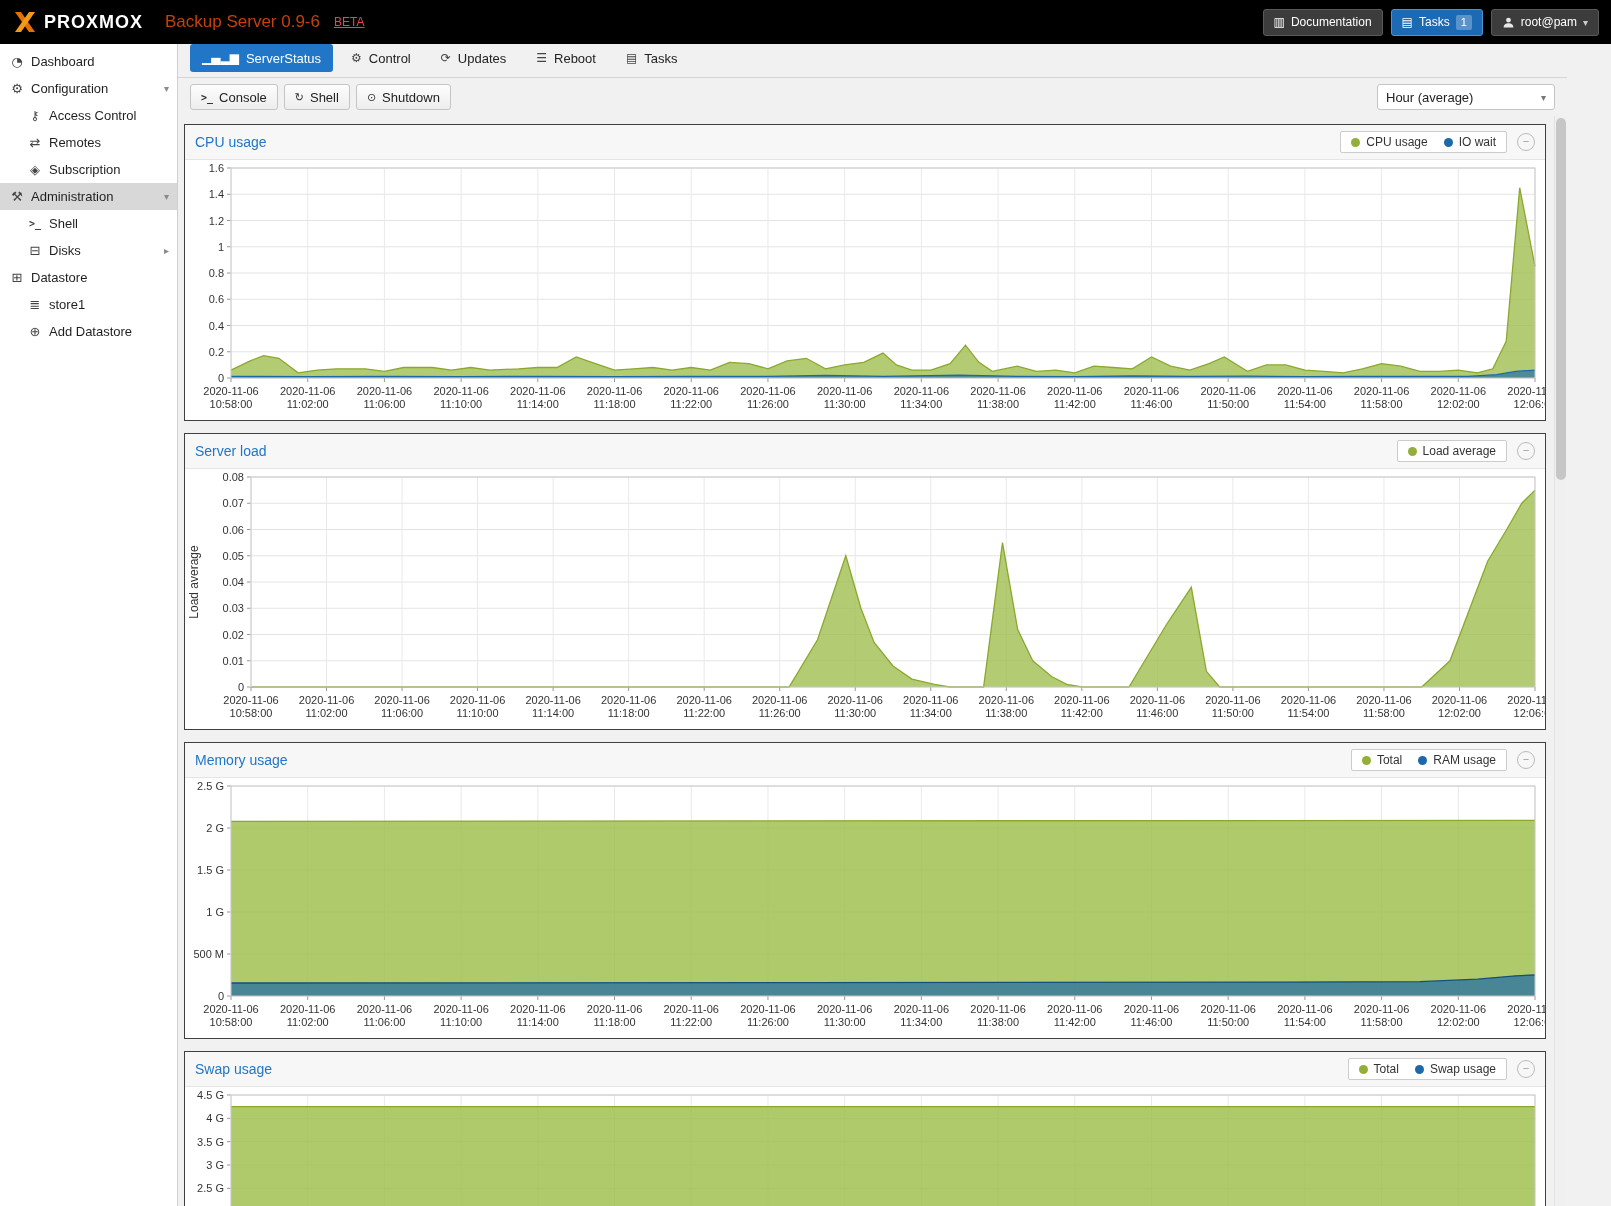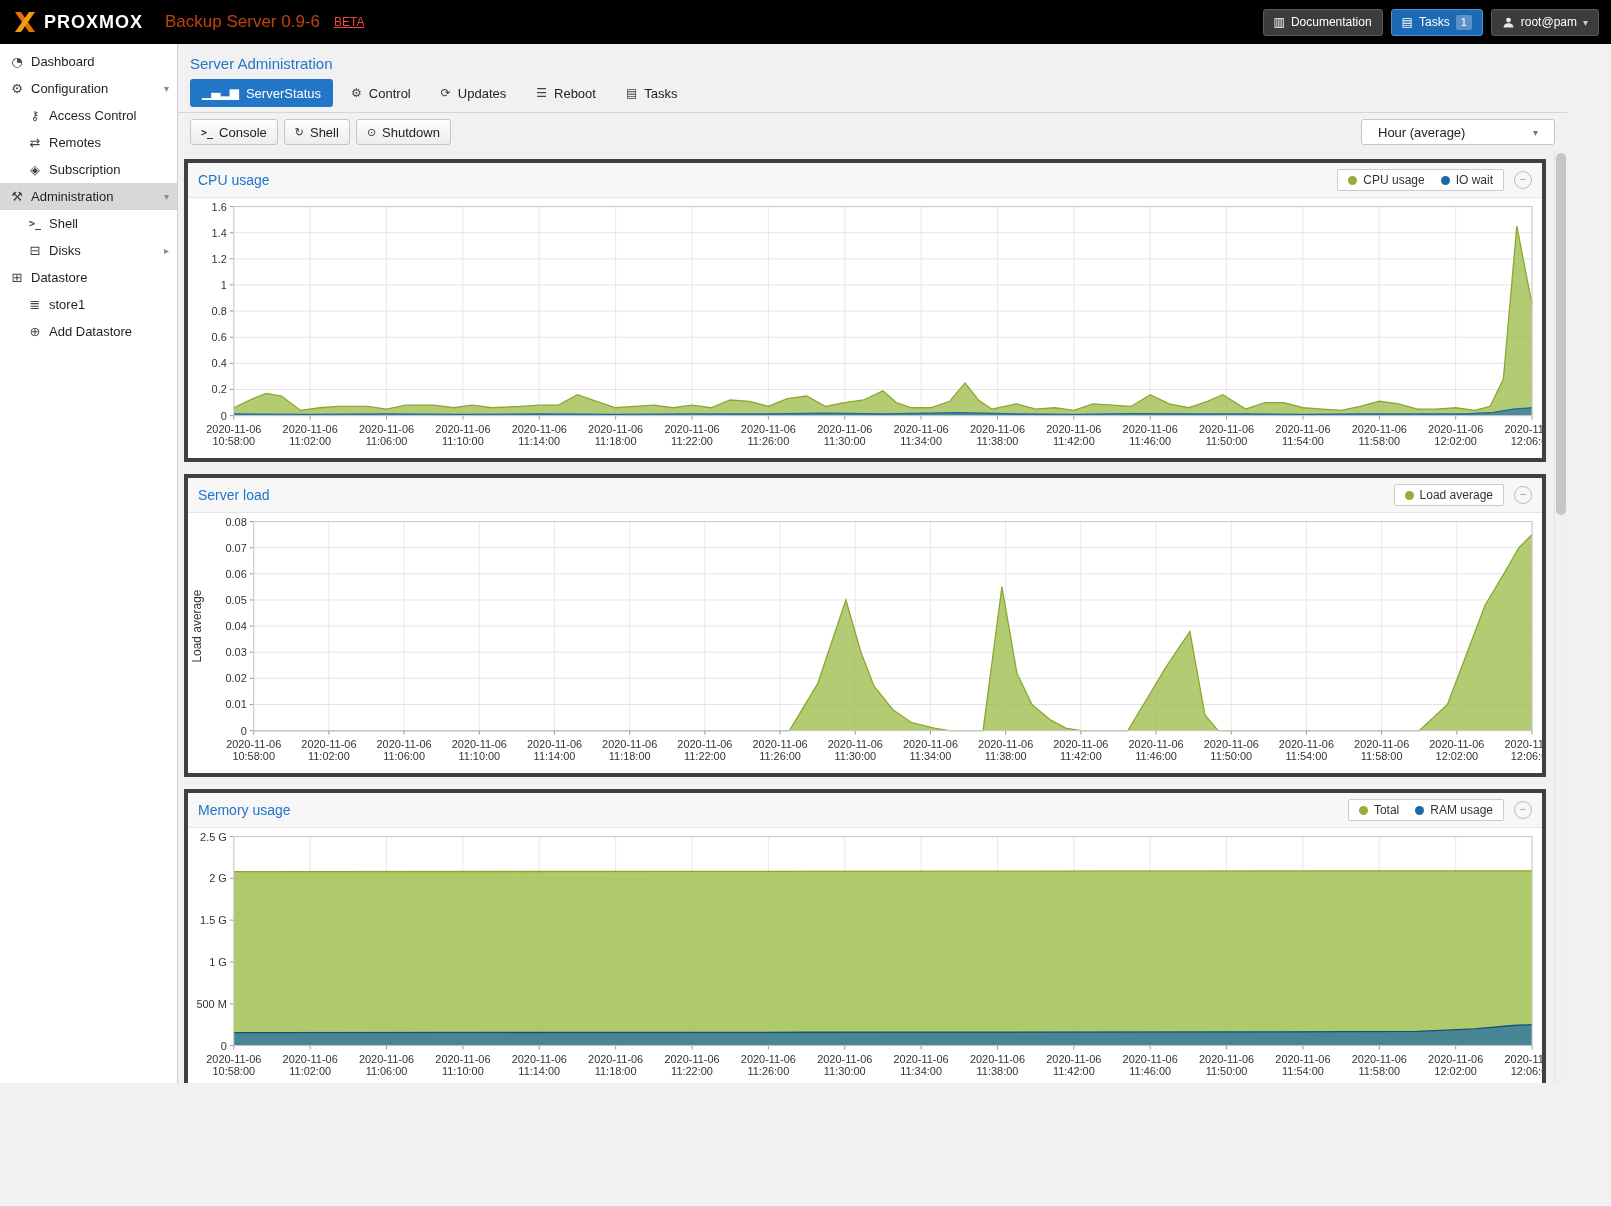--- a/index.html
+++ b/index.html
@@ -1,17 +1,17 @@
 <!DOCTYPE html>
 <html><head>
 <meta charset="utf-8">
 <style>
   html,body{margin:0;padding:0;width:1611px;height:1206px;overflow:hidden;
     font-family:"Liberation Sans",sans-serif;background:#f1f1f1;}
-  .app{width:1611px;height:1083px;display:flex;flex-direction:column;overflow:hidden;}
+  .app{width:1611px;height:1206px;display:flex;flex-direction:column;overflow:hidden;}
 
   
   .topbar{flex:0 0 44px;background:#000;display:flex;align-items:center;padding:0 12px;gap:10px;}
   .logo{display:flex;align-items:center;gap:6px;}
   .logo-word{color:#fff;font-weight:bold;font-size:18px;letter-spacing:1px;}
   .product{color:#c2410c;font-size:17px;margin-left:12px;}
   .beta{color:#ef4444;font-size:12px;text-decoration:underline;margin-left:4px;cursor:pointer;}
   .topbar-right{margin-left:auto;display:flex;align-items:center;gap:8px;}
   .tb-btn{display:inline-flex;align-items:center;gap:6px;height:25px;padding:0 10px;border-radius:3px;
     font-size:12px;color:#fff;background:#3c3c3c;border:1px solid #5a5a5a;cursor:pointer;}
@@ -44,31 +44,31 @@
 
   
   .toolbar{display:flex;align-items:center;gap:6px;padding:6px 12px;}
   .btn{display:inline-flex;align-items:center;gap:6px;height:24px;padding:0 10px;
     background:linear-gradient(#fdfdfd,#ededed);border:1px solid #c5c5c5;border-radius:3px;
     font-size:13px;color:#222;cursor:pointer;}
   .btn .btn-icon{font-size:11px;color:#333;}
   .btn .console-glyph{font-family:"DejaVu Sans Mono",monospace;font-size:10px;font-weight:bold;}
   .spacer{flex:1;}
   .select{display:flex;align-items:center;justify-content:space-between;width:160px;height:24px;
-    background:#fff;border:1px solid #c5c5c5;border-radius:3px;padding:0 16px;font-size:13px;color:#222;cursor:pointer;}
+    background:#fff;border:1px solid #c5c5c5;border-radius:3px;padding:0 8px;font-size:13px;color:#222;cursor:pointer;}
   .select .caret-d{color:#777;font-size:10px;}
 
   
   .content{flex:1;position:relative;min-height:0;}
   .panels{position:absolute;top:0;left:0;right:13px;bottom:0;overflow:hidden;padding:8px 8px 0 6px;}
   .vscroll{position:absolute;top:0;right:0;bottom:0;width:12px;background:#f0f0f0;border-left:1px solid #e2e2e2;}
   .vscroll .thumb{position:absolute;top:2px;left:1px;right:1px;height:362px;background:#c6c6c6;border-radius:5px;}
 
   
-  .panel{background:#fff;border:4px solid #404040;margin-bottom:12px;}
+  .panel{background:#fff;border:1px solid #404040;margin-bottom:12px;}
   .panel-header{display:flex;align-items:center;height:34px;padding:0 10px;background:#f7f7f7;
     border-bottom:1px solid #e5e5e5;}
   .panel-title{color:#2176c7;font-size:14px;}
   .legend{margin-left:auto;display:flex;align-items:center;gap:16px;border:1px solid #ccc;background:#fff;
     padding:3px 10px;border-radius:2px;font-size:12px;color:#333;}
   .legend-item{display:inline-flex;align-items:center;cursor:pointer;}
   .legend .dot{width:9px;height:9px;border-radius:50%;display:inline-block;margin-right:6px;}
   .collapse-btn{margin-left:10px;width:16px;height:16px;border:1px solid #bbb;border-radius:50%;
     color:#999;font-size:11px;line-height:14px;text-align:center;cursor:pointer;flex:0 0 16px;}
   .chart{display:block;width:100%;height:260px;}
@@ -157,21 +157,20 @@
         <span class="icon glyph">≣</span>
         <span>store1</span>
       </div>
       <div class="side-item indent-1">
         <span class="icon glyph">⊕</span>
         <span>Add Datastore</span>
       </div>
     </div>
 
     <div class="main">
-      <h1 class="page-title">Server Administration</h1>
 
       <div class="tabs">
         <span class="tab active">
           <span class="tab-icon glyph">▁▄▂▆</span>
           <span>ServerStatus</span>
         </span>
         <span class="tab">
           <span class="tab-icon glyph">⚙</span>
           <span>Control</span>
         </span>

